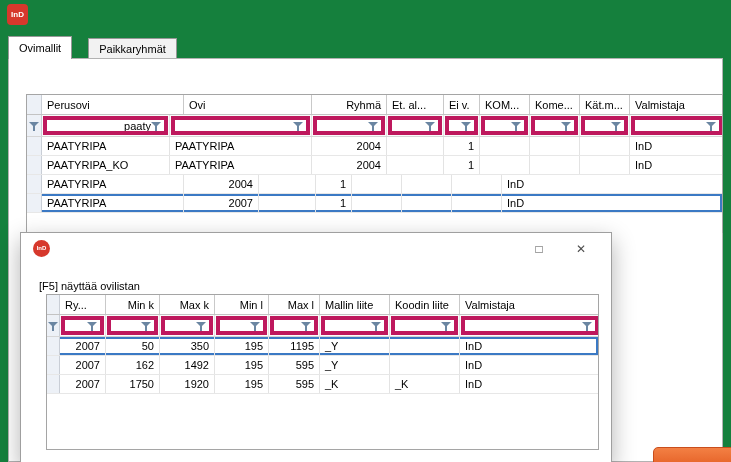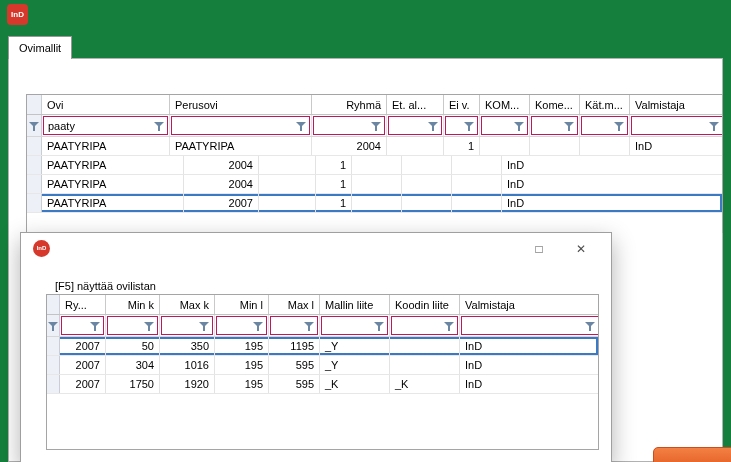--- a/index.html
+++ b/index.html
@@ -28,22 +28,22 @@
   .grow.header{height:20px;border-bottom:1px solid #c3c3c3}
   .grow.filter{height:22px;border-bottom:1px solid #d6d6d6;background:#fbfbfb}
   .c{flex:0 0 auto;display:flex;align-items:center;padding:0 5px;border-right:1px solid #e3e3e3;
     overflow:hidden;white-space:nowrap}
   .grow .c:last-child{border-right:none}
   .header .c{border-right:1px solid #c9c9c9}
   .c.num{justify-content:flex-end}
   .c.ind{padding:0;justify-content:center;background:#edf1f7;border-right:1px solid #c9ced6}
   .grow.filter .c{padding:1px}
   .grow.filter .c.ind{padding:0}
-  .fbox{width:100%;height:100%;border:1px solid #be185d;background:#fff;display:flex;align-items:center;
-    justify-content:space-between;padding:0 2px 0 4px;overflow:hidden}
+  .fbox{width:100%;height:100%;border:4px solid #be185d;background:#fff;display:flex;align-items:center;
+    justify-content:flex-end;padding:0 2px 0 4px;overflow:hidden}
   .grow.sel{box-shadow:inset 0 0 0 2px #3b79c4}
 
   
   .fn{position:relative;width:11px;height:12px;display:inline-block;flex:0 0 auto}
   .fn::before{content:"";position:absolute;left:0;top:2px;width:0;height:0;
     border-left:5px solid transparent;border-right:5px solid transparent;border-top:5px solid #6b86a2}
   .fn::after{content:"";position:absolute;left:4px;top:6px;width:2px;height:5px;background:#6b86a2}
 
   
   .mg .w-ind{width:15px}
@@ -61,21 +61,21 @@
   
   .dialog{position:absolute;left:20px;top:232px;width:592px;height:232px;background:#fff;
     border:1px solid #9f9f9f;box-shadow:0 8px 22px rgba(0,0,0,.30);z-index:10}
   .dlg-titlebar{position:absolute;left:0;top:0;right:0;height:30px;background:#fff;display:flex;align-items:center}
   .dlg-icon{margin-left:12px;width:17px;height:17px;border-radius:50%;background:#d6382c;color:#fff;
     font-weight:bold;font-size:6px;display:flex;align-items:center;justify-content:center}
   .winbtn{position:absolute;top:4px;width:28px;height:23px;display:flex;align-items:center;justify-content:center;
     color:#4d4d4d;cursor:default}
   .btn-max{right:58px;font-size:12px}
   .btn-close{right:16px;font-size:12px}
-  .dlg-caption{position:absolute;left:34px;top:47px;white-space:nowrap}
+  .dlg-caption{position:absolute;left:18px;top:47px;white-space:nowrap}
 
   
   .dg .w-ind{width:13px}
   .dg .w-ry{width:46px}
   .dg .w-mink{width:54px}
   .dg .w-maxk{width:55px}
   .dg .w-minl{width:54px}
   .dg .w-maxl{width:51px}
   .dg .w-mal{width:70px}
   .dg .w-koo{width:70px}
@@ -90,30 +90,31 @@
 <body>
 
 <div class="screen">
 
   <div class="appicon">
     <span>InD</span>
   </div>
 
   <div class="tabbar">
     <div class="tab selected">Ovimallit</div>
+    <div class="tab">Paikkaryhmät</div>
   </div>
 
   <div class="panel">
 
     <div class="grid mg nobot">
 
       <div class="grow header">
         <div class="c ind w-ind"></div>
+        <div class="c w-per">Perusovi</div>
         <div class="c w-ovi">Ovi</div>
-        <div class="c w-per">Perusovi</div>
         <div class="c w-ryh num">Ryhmä</div>
         <div class="c w-eta">Et. al...</div>
         <div class="c w-eiv">Ei v.</div>
         <div class="c w-kom">KOM...</div>
         <div class="c w-kome">Kome...</div>
         <div class="c w-kat">Kät.m...</div>
         <div class="c w-val">Valmistaja</div>
       </div>
 
       <div class="grow filter">
@@ -184,20 +185,21 @@
         <div class="c w-eta num"></div>
         <div class="c w-eiv num">1</div>
         <div class="c w-kom"></div>
         <div class="c w-kome"></div>
         <div class="c w-kat"></div>
         <div class="c w-val">InD</div>
       </div>
 
       <div class="grow">
         <div class="c ind w-ind"></div>
+        <div class="c w-ovi">PAATYRIPA_KO</div>
         <div class="c w-per">PAATYRIPA</div>
         <div class="c w-ryh num">2004</div>
         <div class="c w-eta num"></div>
         <div class="c w-eiv num">1</div>
         <div class="c w-kom"></div>
         <div class="c w-kome"></div>
         <div class="c w-kat"></div>
         <div class="c w-val">InD</div>
       </div>
 
@@ -319,22 +321,22 @@
         <div class="c w-minl num">195</div>
         <div class="c w-maxl num">1195</div>
         <div class="c w-mal">_Y</div>
         <div class="c w-koo"></div>
         <div class="c w-valm">InD</div>
       </div>
 
       <div class="grow">
         <div class="c ind w-ind"></div>
         <div class="c w-ry num">2007</div>
-        <div class="c w-mink num">304</div>
-        <div class="c w-maxk num">1016</div>
+        <div class="c w-mink num">162</div>
+        <div class="c w-maxk num">1492</div>
         <div class="c w-minl num">195</div>
         <div class="c w-maxl num">595</div>
         <div class="c w-mal">_Y</div>
         <div class="c w-koo"></div>
         <div class="c w-valm">InD</div>
       </div>
 
       <div class="grow">
         <div class="c ind w-ind"></div>
         <div class="c w-ry num">2007</div>

